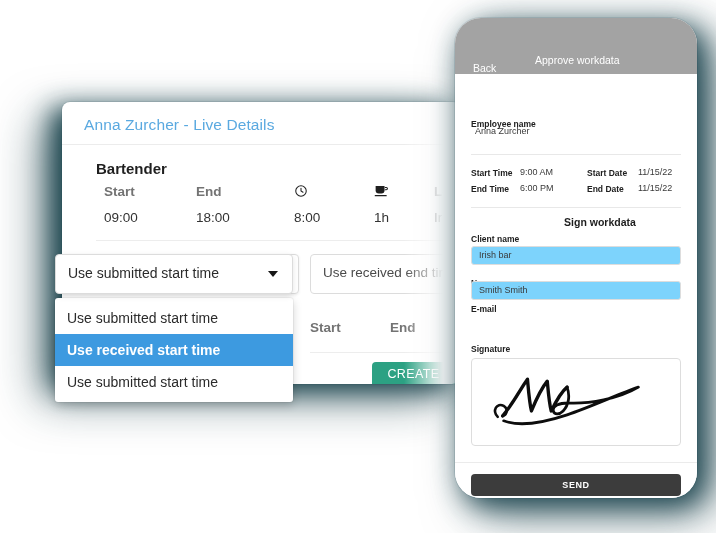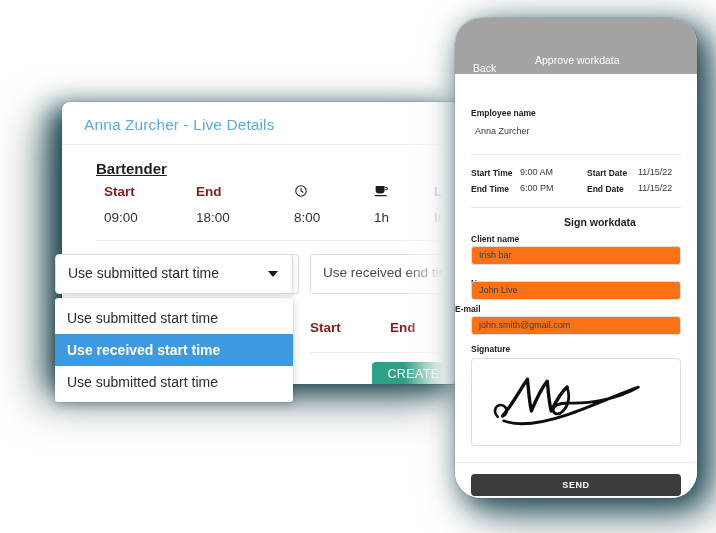--- a/index.html
+++ b/index.html
@@ -22,26 +22,26 @@
     overflow:hidden;
   }
   .desk-title{
     position:absolute;left:22px;top:14px;
     font-size:15.5px;color:#5aa9e0;letter-spacing:.1px;white-space:nowrap;
   }
   .desk-divider{position:absolute;left:0;right:0;top:42px;height:1px;background:#ececec;}
 
   .role-name{
     position:absolute;left:34px;top:58px;
-    font-size:15px;font-weight:700;color:#1f1f1f;text-decoration:underline;
+    font-size:15px;font-weight:700;color:#1f1f1f;
   }
   .tbl-head{position:absolute;left:0;top:82px;width:100%;height:22px;}
   .tbl-row{position:absolute;left:0;top:108px;width:100%;height:22px;}
   .cell{position:absolute;white-space:nowrap;}
-  .th{font-size:13.5px;font-weight:700;color:#7f1d1d;}
+  .th{font-size:13.5px;font-weight:700;color:#737373;}
   .td{font-size:13.5px;font-weight:400;color:#333;}
   .c-start{left:42px;}
   .c-end{left:134px;}
   .c-clock{left:232px;}
   .c-cup{left:312px;}
   .c-loc{left:372px;}
 
   .hr-faint{position:absolute;height:1px;background:#ededed;}
 
   .sel-closed{
@@ -125,21 +125,21 @@
 
   .ph-sep{position:absolute;left:16px;right:16px;height:1px;background:#e8e8e8;}
 
   .ph-section-title{
     position:absolute;left:0;width:100%;text-align:center;
     font-size:10.5px;font-weight:700;color:#1d1d1d;margin-left:24px;
   }
 
   .ph-field{
     position:absolute;left:16px;right:16px;height:17px;
-    border:1px solid #dddddd;border-radius:3px;background:#f97316;
+    border:1px solid #dddddd;border-radius:3px;background:#7dd3fc;
   }
   .ph-field span{position:absolute;left:7px;top:3px;font-size:9px;color:#3a3a3a;white-space:nowrap;}
 
   .ph-clear{position:absolute;right:16px;font-size:8px;color:#9a9a9a;margin-top:36px;}
 
   .sigbox{
     position:absolute;left:16px;right:16px;height:86px;
     border:1px solid #dddddd;border-radius:4px;background:#fff;overflow:hidden;
   }
   .ph-sep2{position:absolute;left:0;right:0;height:1px;background:#ebebeb;}
@@ -228,21 +228,21 @@
 
   <div class="phone">
 
     <div class="ph-header">
       <div class="ph-back">Back</div>
       <div class="ph-htitle">Approve workdata</div>
     </div>
 
     <div class="ph-body">
 
-      <div class="ph-abs ph-lbl" style="left:16px;top:34px;">Employee name</div>
+      <div class="ph-abs ph-lbl" style="left:16px;top:45px;">Employee name</div>
       <div class="ph-abs ph-val" style="left:20px;top:52px;">Anna Zurcher</div>
 
       <div class="ph-sep" style="top:80px;"></div>
 
       <div class="ph-abs ph-lbl" style="left:16px;top:94px;">Start Time</div>
       <div class="ph-abs ph-val" style="left:65px;top:93px;">9:00 AM</div>
       <div class="ph-abs ph-lbl" style="left:16px;top:110px;">End Time</div>
       <div class="ph-abs ph-val" style="left:65px;top:109px;">6:00 PM</div>
 
       <div class="ph-abs ph-lbl" style="left:132px;top:94px;">Start Date</div>
@@ -254,27 +254,24 @@
 
       <div class="ph-section-title" style="top:142px;">Sign workdata</div>
 
       <div class="ph-abs ph-lbl" style="left:16px;top:160px;">Client name</div>
       <div class="ph-field" style="top:172px;">
         <span>Irish bar</span>
       </div>
 
       <div class="ph-abs ph-lbl" style="left:16px;top:204px;">Name</div>
       <div class="ph-field" style="top:207px;">
-        <span>John Live</span>
-      </div>
-
-      <div class="ph-abs ph-lbl" style="left:0;top:230px;">E-mail</div>
-      <div class="ph-field" style="top:242px;">
-        <span>john.smith@gmail.com</span>
-      </div>
+        <span>Smith Smith</span>
+      </div>
+
+      <div class="ph-abs ph-lbl" style="left:16px;top:230px;">E-mail</div>
 
       <div class="ph-abs ph-lbl" style="left:16px;top:270px;">Signature</div>
       <div class="ph-clear" style="top:271px;">clear</div>
 
       <div class="sigbox" style="top:284px;">
         <svg width="100%" height="100%" viewBox="0 0 210 86" preserveAspectRatio="xMidYMid meet">
           <g fill="none" stroke="#0d0d0d" stroke-linecap="round" stroke-linejoin="round">
             <path d="M26 58 C20 52, 25 43, 32 47 C37 50, 35 56, 31 57" stroke-width="2.6"></path>
             <path d="M31 57 C42 44, 50 28, 56 20 C57 31, 58 44, 60 52 C65 40, 71 28, 76 22 C77 33, 78 45, 80 52 C85 42, 91 32, 96 28" stroke-width="3.4"></path>
             <path d="M96 28 C99 36, 98 46, 92 52 C88 56, 83 56, 82 52 C81 47, 88 44, 97 44 C118 45, 148 40, 168 28 C150 34, 120 48, 96 56 C72 64, 48 68, 32 62" stroke-width="2.8"></path>

